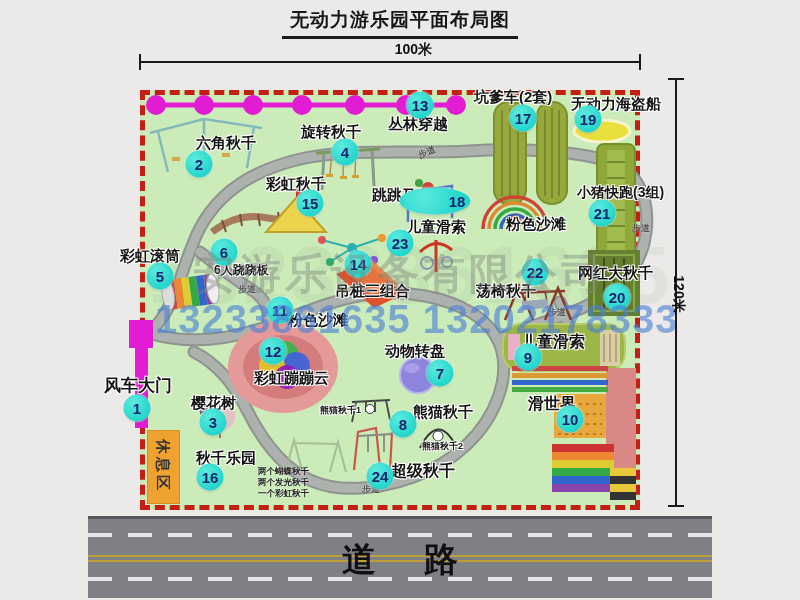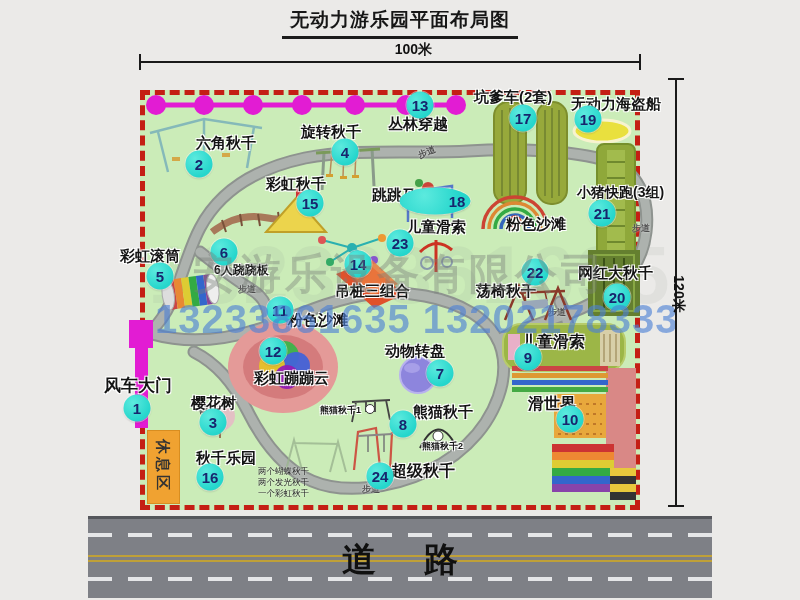--- a/index.html
+++ b/index.html
@@ -13,21 +13,21 @@
   svg.decor{left:0;top:0;z-index:3;pointer-events:none;}
   .map-label{font-weight:bold;color:#141414;white-space:nowrap;z-index:6;
     text-shadow:-1px -1px 0 rgba(255,255,255,.95),1px -1px 0 rgba(255,255,255,.95),
                 -1px 1px 0 rgba(255,255,255,.95),1px 1px 0 rgba(255,255,255,.95);}
   .badge{width:27px;height:27px;border-radius:50%;z-index:7;
     background:radial-gradient(circle at 35% 30%,#5ceade,var(--badge_teal) 70%);
     color:var(--badge_num);font-weight:bold;font-size:15px;display:flex;align-items:center;justify-content:center;
     transform:translate(-50%,-50%);box-shadow:0 0 0 1px rgba(255,255,255,.45),0 1px 2px rgba(0,0,0,.25);}
   .path-label{font-size:9px;font-weight:bold;color:#4c4c4c;z-index:5;white-space:nowrap;
     text-shadow:0 0 2px rgba(255,255,255,.8);}
-  .note-line{font-size:8.5px;font-weight:normal;color:#222;line-height:11px;white-space:nowrap;
+  .note-line{font-size:8.5px;font-weight:bold;color:#222;line-height:11px;white-space:nowrap;
     text-shadow:0 0 2px rgba(255,255,255,.9);padding-left:32px;}
   #ghost-number{left:148px;top:228px;font-size:82px;font-weight:bold;color:#8d958d;opacity:.11;
     letter-spacing:2px;z-index:2;white-space:nowrap;}
   #watermark-company{left:50%;top:246px;transform:translateX(-50%);font-size:42px;font-weight:bold;
     color:var(--watermark_gray);opacity:.4;letter-spacing:4px;z-index:10;white-space:nowrap;}
   #watermark-phone{left:155px;top:297px;font-size:40px;font-weight:bold;color:var(--phone_blue);
     opacity:.62;letter-spacing:1px;z-index:11;white-space:nowrap;}
   .dim{background:#1a1a1a;z-index:20;}
   .dim-label{font-size:14px;font-weight:bold;color:#111;z-index:20;white-space:nowrap;}
   #rest-area-box{left:147px;top:430px;width:31px;height:72px;background:var(--orange);

